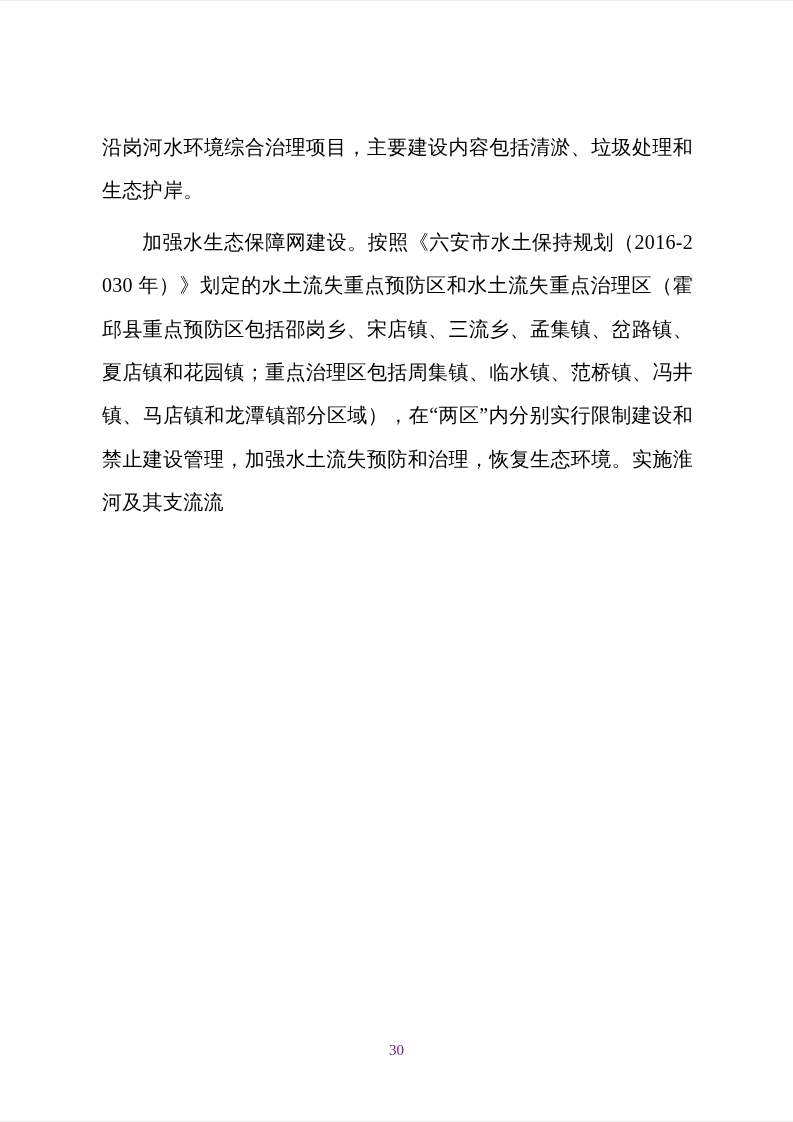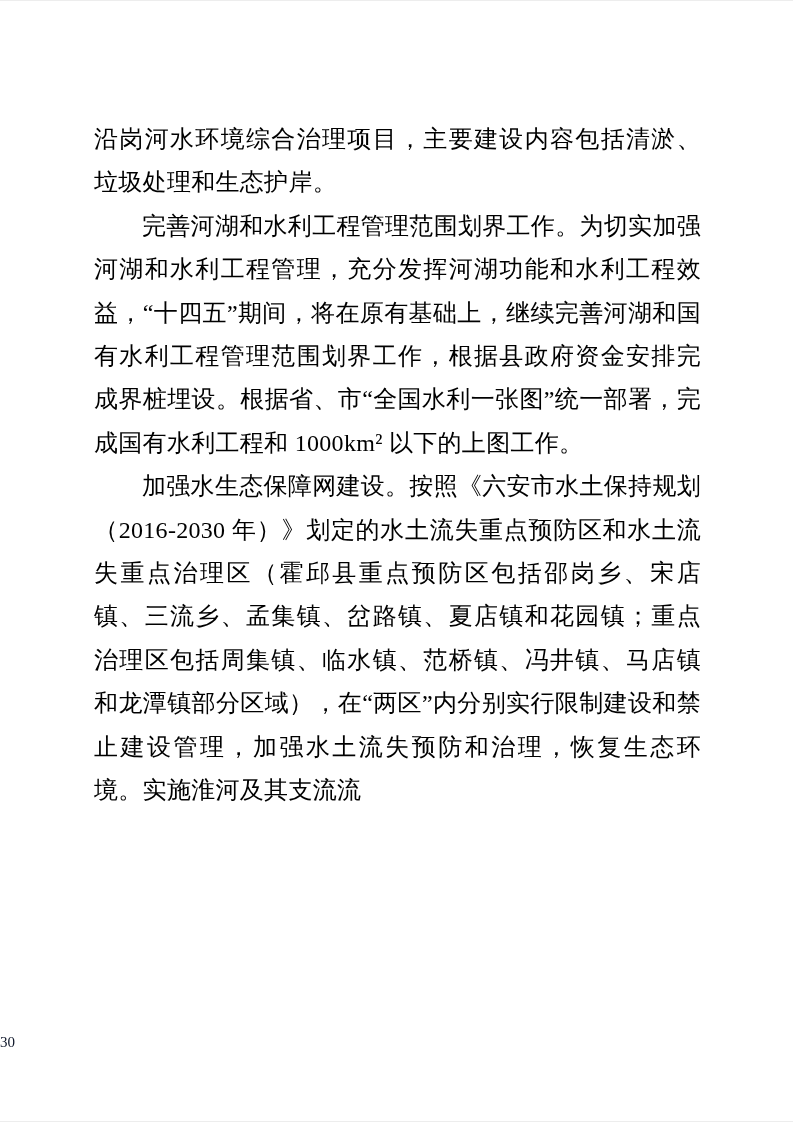--- a/index.html
+++ b/index.html
@@ -23,43 +23,43 @@
       border-bottom: 1px solid #ededed;
       box-sizing: border-box;
     }
     .content {
       position: absolute;
       left: 94px;
       width: 607px;
       top: 117px;
     }
     .content p {
-      margin: 0;
-      font-size: 24px;
+      margin: 8px;
+      font-size: 20px;
       line-height: 43.4px;
       letter-spacing: 0.3px;
       text-align: justify;
       text-justify: inter-ideograph;
       word-break: break-all;
     }
     .content p.indent {
       text-indent: 2em;
     }
     .page-number {
       position: absolute;
       left: 0;
       right: 0;
-      bottom: 70px;
+      bottom: 62px;
+      text-align: center;
       font-size: 15px;
-      color: #0f172a;
+      color: #701a75;
     }
   </style>
 </head>
 <body>
 
 <div class="page">
   <div class="content">
     <p>沿岗河水环境综合治理项目，主要建设内容包括清淤、垃圾处理和生态护岸。</p>
-    <p class="indent">完善河湖和水利工程管理范围划界工作。为切实加强河湖和水利工程管理，充分发挥河湖功能和水利工程效益，“十四五”期间，将在原有基础上，继续完善河湖和国有水利工程管理范围划界工作，根据县政府资金安排完成界桩埋设。根据省、市“全国水利一张图”统一部署，完成国有水利工程和 1000km² 以下的上图工作。</p>
     <p class="indent">加强水生态保障网建设。按照《六安市水土保持规划（2016-2030 年）》划定的水土流失重点预防区和水土流失重点治理区（霍邱县重点预防区包括邵岗乡、宋店镇、三流乡、孟集镇、岔路镇、夏店镇和花园镇；重点治理区包括周集镇、临水镇、范桥镇、冯井镇、马店镇和龙潭镇部分区域），在“两区”内分别实行限制建设和禁止建设管理，加强水土流失预防和治理，恢复生态环境。实施淮河及其支流流</p>
   </div>
   <div class="page-number">30</div>
 </div>
 
 </body></html>

